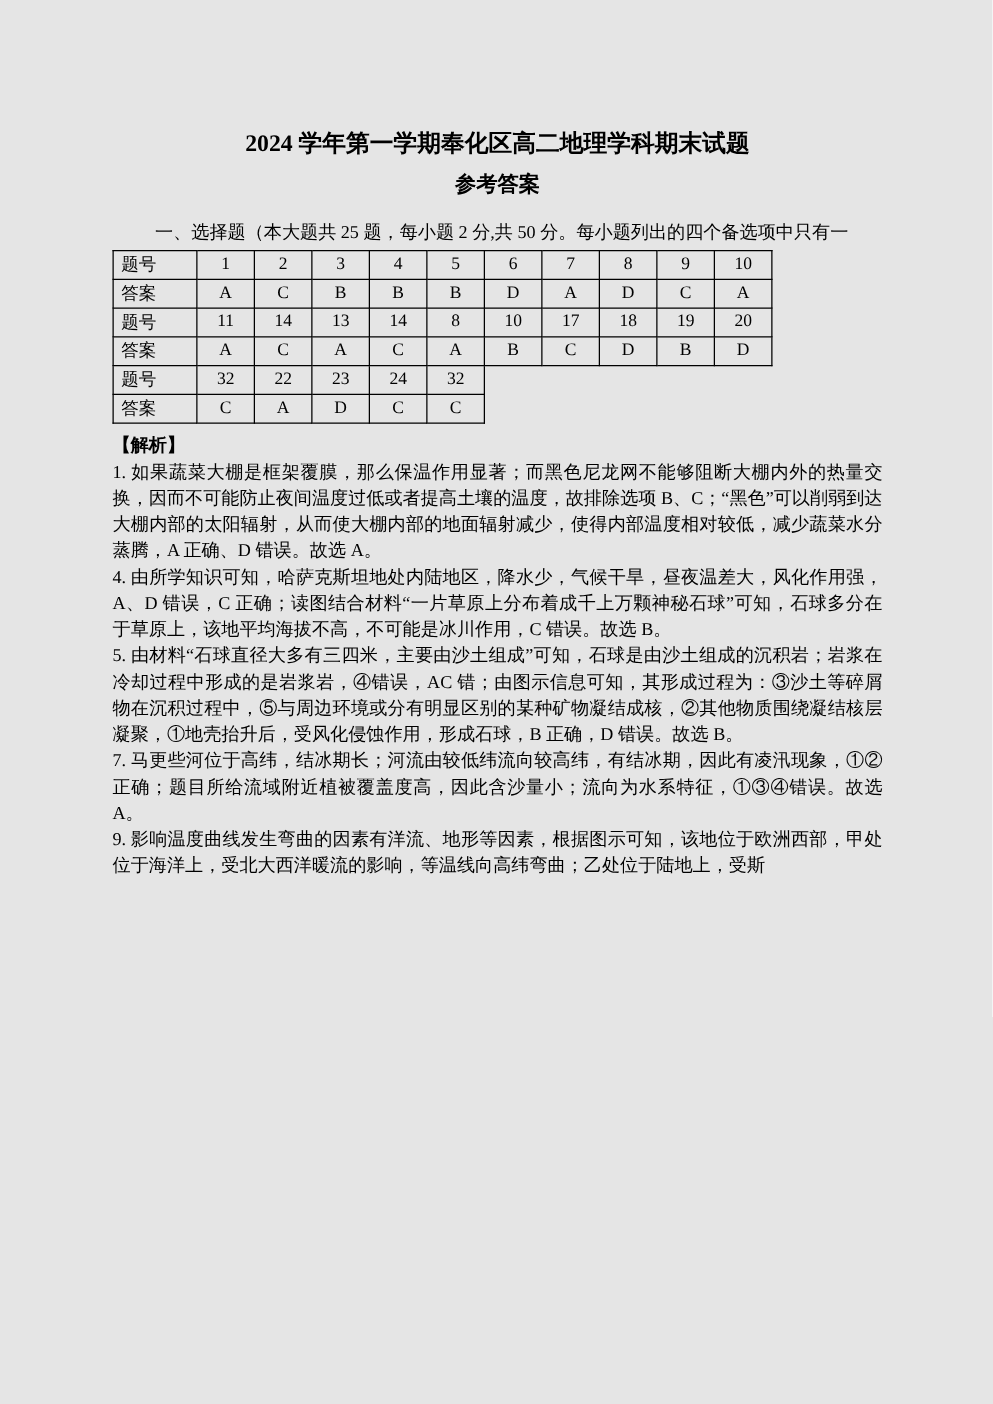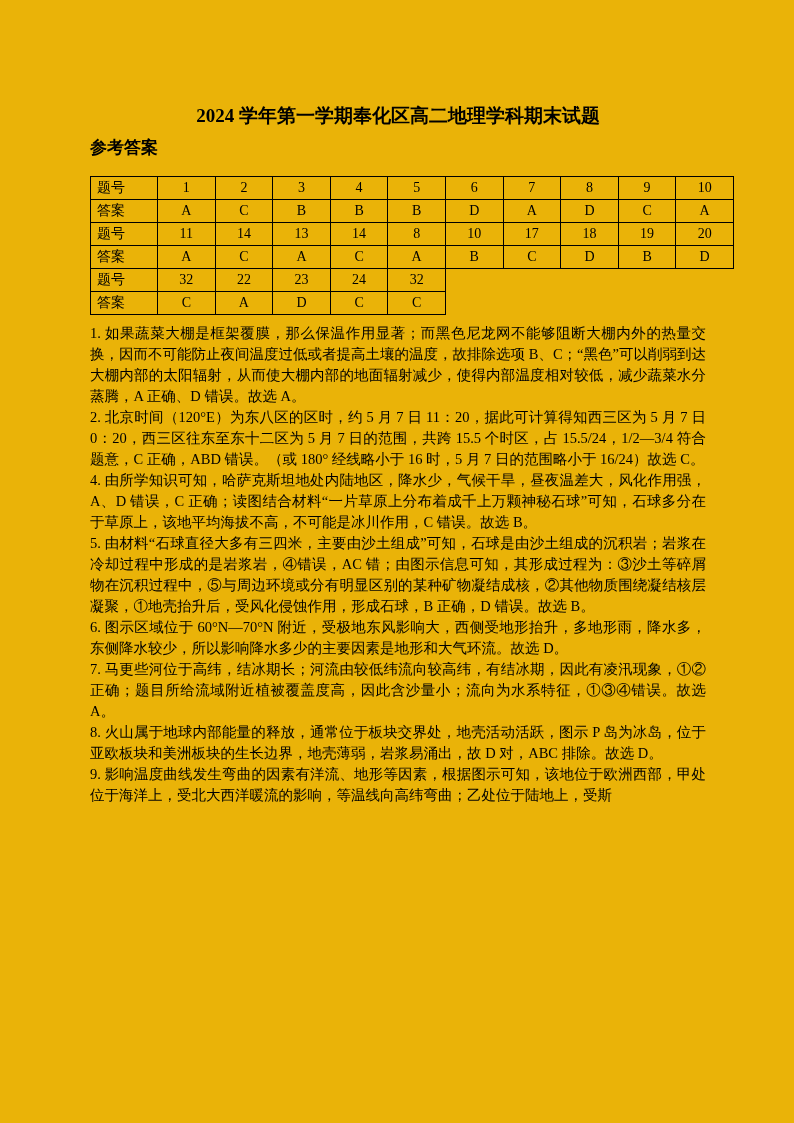--- a/index.html
+++ b/index.html
@@ -5,51 +5,51 @@
   html, body {
     margin: 0;
     padding: 0;
     background: #ffffff;
   }
   .page {
     position: relative;
     width: 794px;
     height: 1123px;
     box-sizing: border-box;
-    background: #eab308;
+    background: #e5e5e5;
     color: #000000;
     font-family: "Liberation Serif", "DejaVu Serif", serif;
     padding: 104px 88px 30px 90px;
     overflow: hidden;
   }
   .doc-title {
     font-size: 19px;
     font-weight: bold;
     text-align: center;
     margin: 0 0 9px 0;
     line-height: 1.25;
   }
   .doc-subtitle {
     font-size: 17px;
     font-weight: bold;
-    text-align: left;
+    text-align: center;
     margin: 0 0 18px 0;
     line-height: 1.25;
   }
   .sec-line {
     font-size: 14.5px;
     line-height: 21px;
     margin: 0;
   }
   .sec-line.first { padding-left: 34px; }
   .sec-line.second { padding-left: 60px; margin-bottom: 7px; }
   table.answers {
     border-collapse: collapse;
     table-layout: fixed;
-    width: 644px;
+    width: 528px;
     margin: 3px 0 8px 0;
   }
   table.answers td {
     border: 1px solid #000;
     height: 22px;
     text-align: center;
     vertical-align: middle;
     font-size: 14px;
     padding: 0 2px;
     overflow: hidden;
@@ -74,20 +74,21 @@
 </style>
 </head>
 <body>
 
 <div class="page">
 
   <h1 class="doc-title">2024 学年第一学期奉化区高二地理学科期末试题</h1>
 
   <h2 class="doc-subtitle">参考答案</h2>
 
+  <p class="sec-line first">一、选择题（本大题共 25 题，每小题 2 分,共 50 分。每小题列出的四个备选项中只有一</p>
 
 
   <table class="answers">
     <tbody>
         <tr>
           <td class="hdr">题号</td>
           <td>1</td>
           <td>2</td>
           <td>3</td>
           <td>4</td>
@@ -149,25 +150,23 @@
           <td class="hdr">答案</td>
           <td>C</td>
           <td>A</td>
           <td>D</td>
           <td>C</td>
           <td>C</td>
         </tr>
       </tbody>
   </table>
 
+  <p class="analysis-heading">【解析】</p>
 
   <div class="analysis">
       <p>1. 如果蔬菜大棚是框架覆膜，那么保温作用显著；而黑色尼龙网不能够阻断大棚内外的热量交换，因而不可能防止夜间温度过低或者提高土壤的温度，故排除选项 B、C；“黑色”可以削弱到达大棚内部的太阳辐射，从而使大棚内部的地面辐射减少，使得内部温度相对较低，减少蔬菜水分蒸腾，A 正确、D 错误。故选 A。</p>
-      <p>2. 北京时间（120°E）为东八区的区时，约 5 月 7 日 11：20，据此可计算得知西三区为 5 月 7 日 0：20，西三区往东至东十二区为 5 月 7 日的范围，共跨 15.5 个时区，占 15.5/24，1/2—3/4 符合题意，C 正确，ABD 错误。（或 180° 经线略小于 16 时，5 月 7 日的范围略小于 16/24）故选 C。</p>
       <p>4. 由所学知识可知，哈萨克斯坦地处内陆地区，降水少，气候干旱，昼夜温差大，风化作用强，A、D 错误，C 正确；读图结合材料“一片草原上分布着成千上万颗神秘石球”可知，石球多分在于草原上，该地平均海拔不高，不可能是冰川作用，C 错误。故选 B。</p>
       <p>5. 由材料“石球直径大多有三四米，主要由沙土组成”可知，石球是由沙土组成的沉积岩；岩浆在冷却过程中形成的是岩浆岩，④错误，AC 错；由图示信息可知，其形成过程为：③沙土等碎屑物在沉积过程中，⑤与周边环境或分有明显区别的某种矿物凝结成核，②其他物质围绕凝结核层凝聚，①地壳抬升后，受风化侵蚀作用，形成石球，B 正确，D 错误。故选 B。</p>
-      <p>6. 图示区域位于 60°N—70°N 附近，受极地东风影响大，西侧受地形抬升，多地形雨，降水多，东侧降水较少，所以影响降水多少的主要因素是地形和大气环流。故选 D。</p>
       <p>7. 马更些河位于高纬，结冰期长；河流由较低纬流向较高纬，有结冰期，因此有凌汛现象，①②正确；题目所给流域附近植被覆盖度高，因此含沙量小；流向为水系特征，①③④错误。故选 A。</p>
-      <p>8. 火山属于地球内部能量的释放，通常位于板块交界处，地壳活动活跃，图示 P 岛为冰岛，位于亚欧板块和美洲板块的生长边界，地壳薄弱，岩浆易涌出，故 D 对，ABC 排除。故选 D。</p>
       <p>9. 影响温度曲线发生弯曲的因素有洋流、地形等因素，根据图示可知，该地位于欧洲西部，甲处位于海洋上，受北大西洋暖流的影响，等温线向高纬弯曲；乙处位于陆地上，受斯</p>
     </div>
 
 </div>
 
 </body></html>

